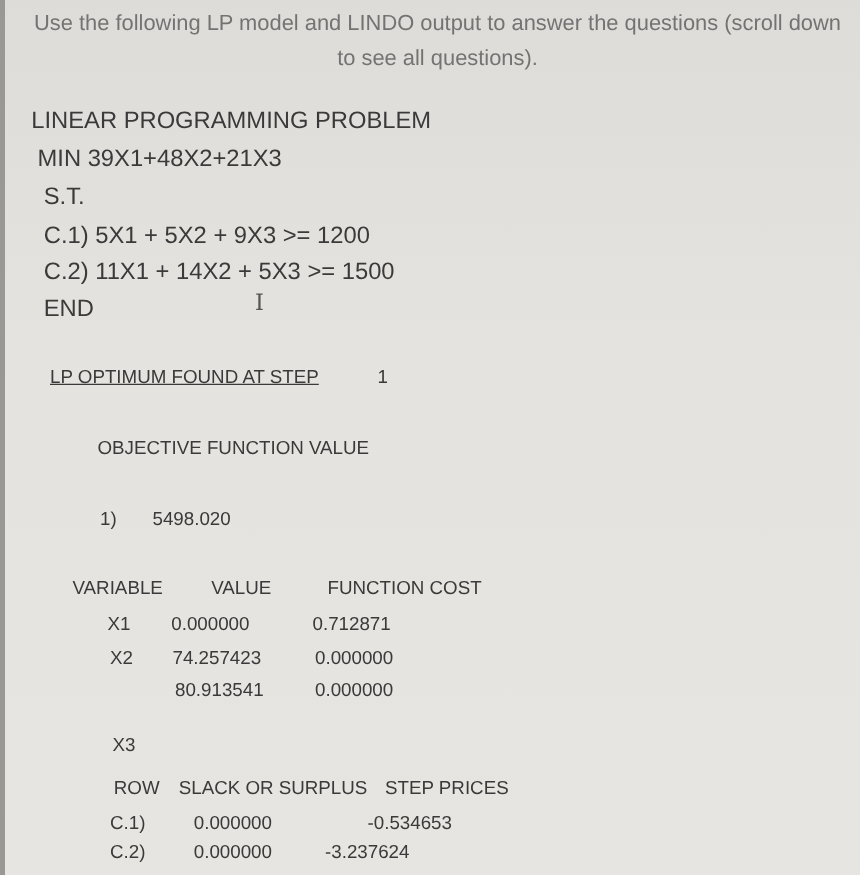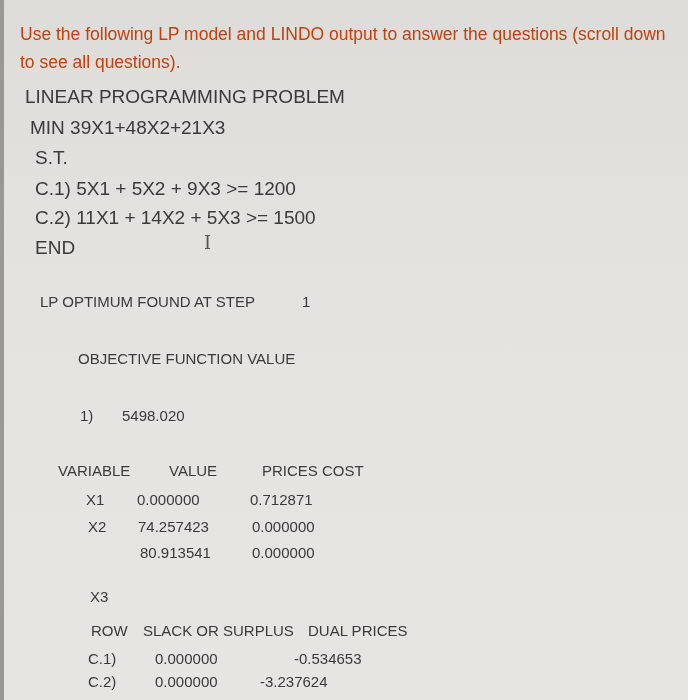--- a/index.html
+++ b/index.html
@@ -8,69 +8,69 @@
     background: linear-gradient(180deg, #dedcd8 0%, #e4e3df 40%, #e6e5e1 100%);
     font-family: "Liberation Sans", "DejaVu Sans", sans-serif;
     color: #3a3a3a;
     position: relative;
   }
   .left-edge {
     position: absolute; left: 0; top: 0; width: 4px; height: 700px;
     background: #9a9894;
   }
   .abs { position: absolute; white-space: nowrap; }
-  .intro { left: 20px; top: 20px; font-size: 17.5px; line-height: 28px; color: #c2410c; white-space: normal; width: 660px; }
+  .intro { left: 20px; top: 4px; font-size: 17.5px; line-height: 28px; color: #737373; white-space: normal; width: 660px; text-align: center; }
   .t16 { font-size: 19px; }
   .t15 { font-size: 15px; }
   .cursor { font-family: "DejaVu Serif", serif; font-size: 18px; color: #555; }
 </style>
 </head>
 <body>
 
 <div class="left-edge"></div>
 
 <div class="abs intro">Use the following LP model and LINDO output to answer the questions (scroll down to see all questions).</div>
 
 <div class="abs t16" style="left:25px; top:86px;">LINEAR PROGRAMMING PROBLEM</div>
 <div class="abs t16" style="left:30px; top:117px;">MIN 39X1+48X2+21X3</div>
 <div class="abs t16" style="left:35px; top:147px;">S.T.</div>
 <div class="abs t16" style="left:35px; top:178px;">C.1) 5X1 + 5X2 + 9X3 &gt;= 1200</div>
 <div class="abs t16" style="left:35px; top:207px;">C.2) 11X1 + 14X2 + 5X3 &gt;= 1500</div>
 <div class="abs t16" style="left:35px; top:237px;">END</div>
 <div class="abs cursor" style="left:204px; top:232px;">I</div>
 
-<div class="abs t15" style="left:40px; top:293px;">LP OPTIMUM FOUND AT STEP</div>
+<div class="abs t15" style="left:40px; top:293px;text-decoration:underline;">LP OPTIMUM FOUND AT STEP</div>
 <div class="abs t15" style="left:302px; top:293px;">1</div>
 
 <div class="abs t15" style="left:78px; top:350px;">OBJECTIVE FUNCTION VALUE</div>
 <div class="abs t15" style="left:80px; top:407px;">1)</div>
 <div class="abs t15" style="left:122px; top:407px;">5498.020</div>
 
 <div>
   <div class="abs t15" style="left:58px; top:462px;">VARIABLE</div>
   <div class="abs t15" style="left:169px; top:462px;">VALUE</div>
-  <div class="abs t15" style="left:262px; top:462px;">PRICES COST</div>
+  <div class="abs t15" style="left:262px; top:462px;">FUNCTION COST</div>
 
   <div class="abs t15" style="left:86px; top:491px;">X1</div>
   <div class="abs t15" style="left:137px; top:491px;">0.000000</div>
   <div class="abs t15" style="left:250px; top:491px;text-align:right;">0.712871</div>
 
   <div class="abs t15" style="left:88px; top:518px;">X2</div>
   <div class="abs t15" style="left:138px; top:518px;">74.257423</div>
   <div class="abs t15" style="left:252px; top:518px;">0.000000</div>
 
   <div class="abs t15" style="left:90px; top:544px;margin-top:44px;">X3</div>
   <div class="abs t15" style="left:140px; top:544px;">80.913541</div>
   <div class="abs t15" style="left:252px; top:544px;">0.000000</div>
 </div>
 
 <div>
   <div class="abs t15" style="left:91px; top:622px;">ROW</div>
   <div class="abs t15" style="left:143px; top:622px;">SLACK OR SURPLUS</div>
-  <div class="abs t15" style="left:308px; top:622px;">DUAL PRICES</div>
+  <div class="abs t15" style="left:308px; top:622px;">STEP PRICES</div>
 
   <div class="abs t15" style="left:88px; top:650px;">C.1)</div>
   <div class="abs t15" style="left:155px; top:650px;">0.000000</div>
   <div class="abs t15" style="left:262px; top:650px;margin-left:32px;">-0.534653</div>
 
   <div class="abs t15" style="left:88px; top:673px;">C.2)</div>
   <div class="abs t15" style="left:155px; top:673px;">0.000000</div>
   <div class="abs t15" style="left:260px; top:673px;">-3.237624</div>
 </div>
 

